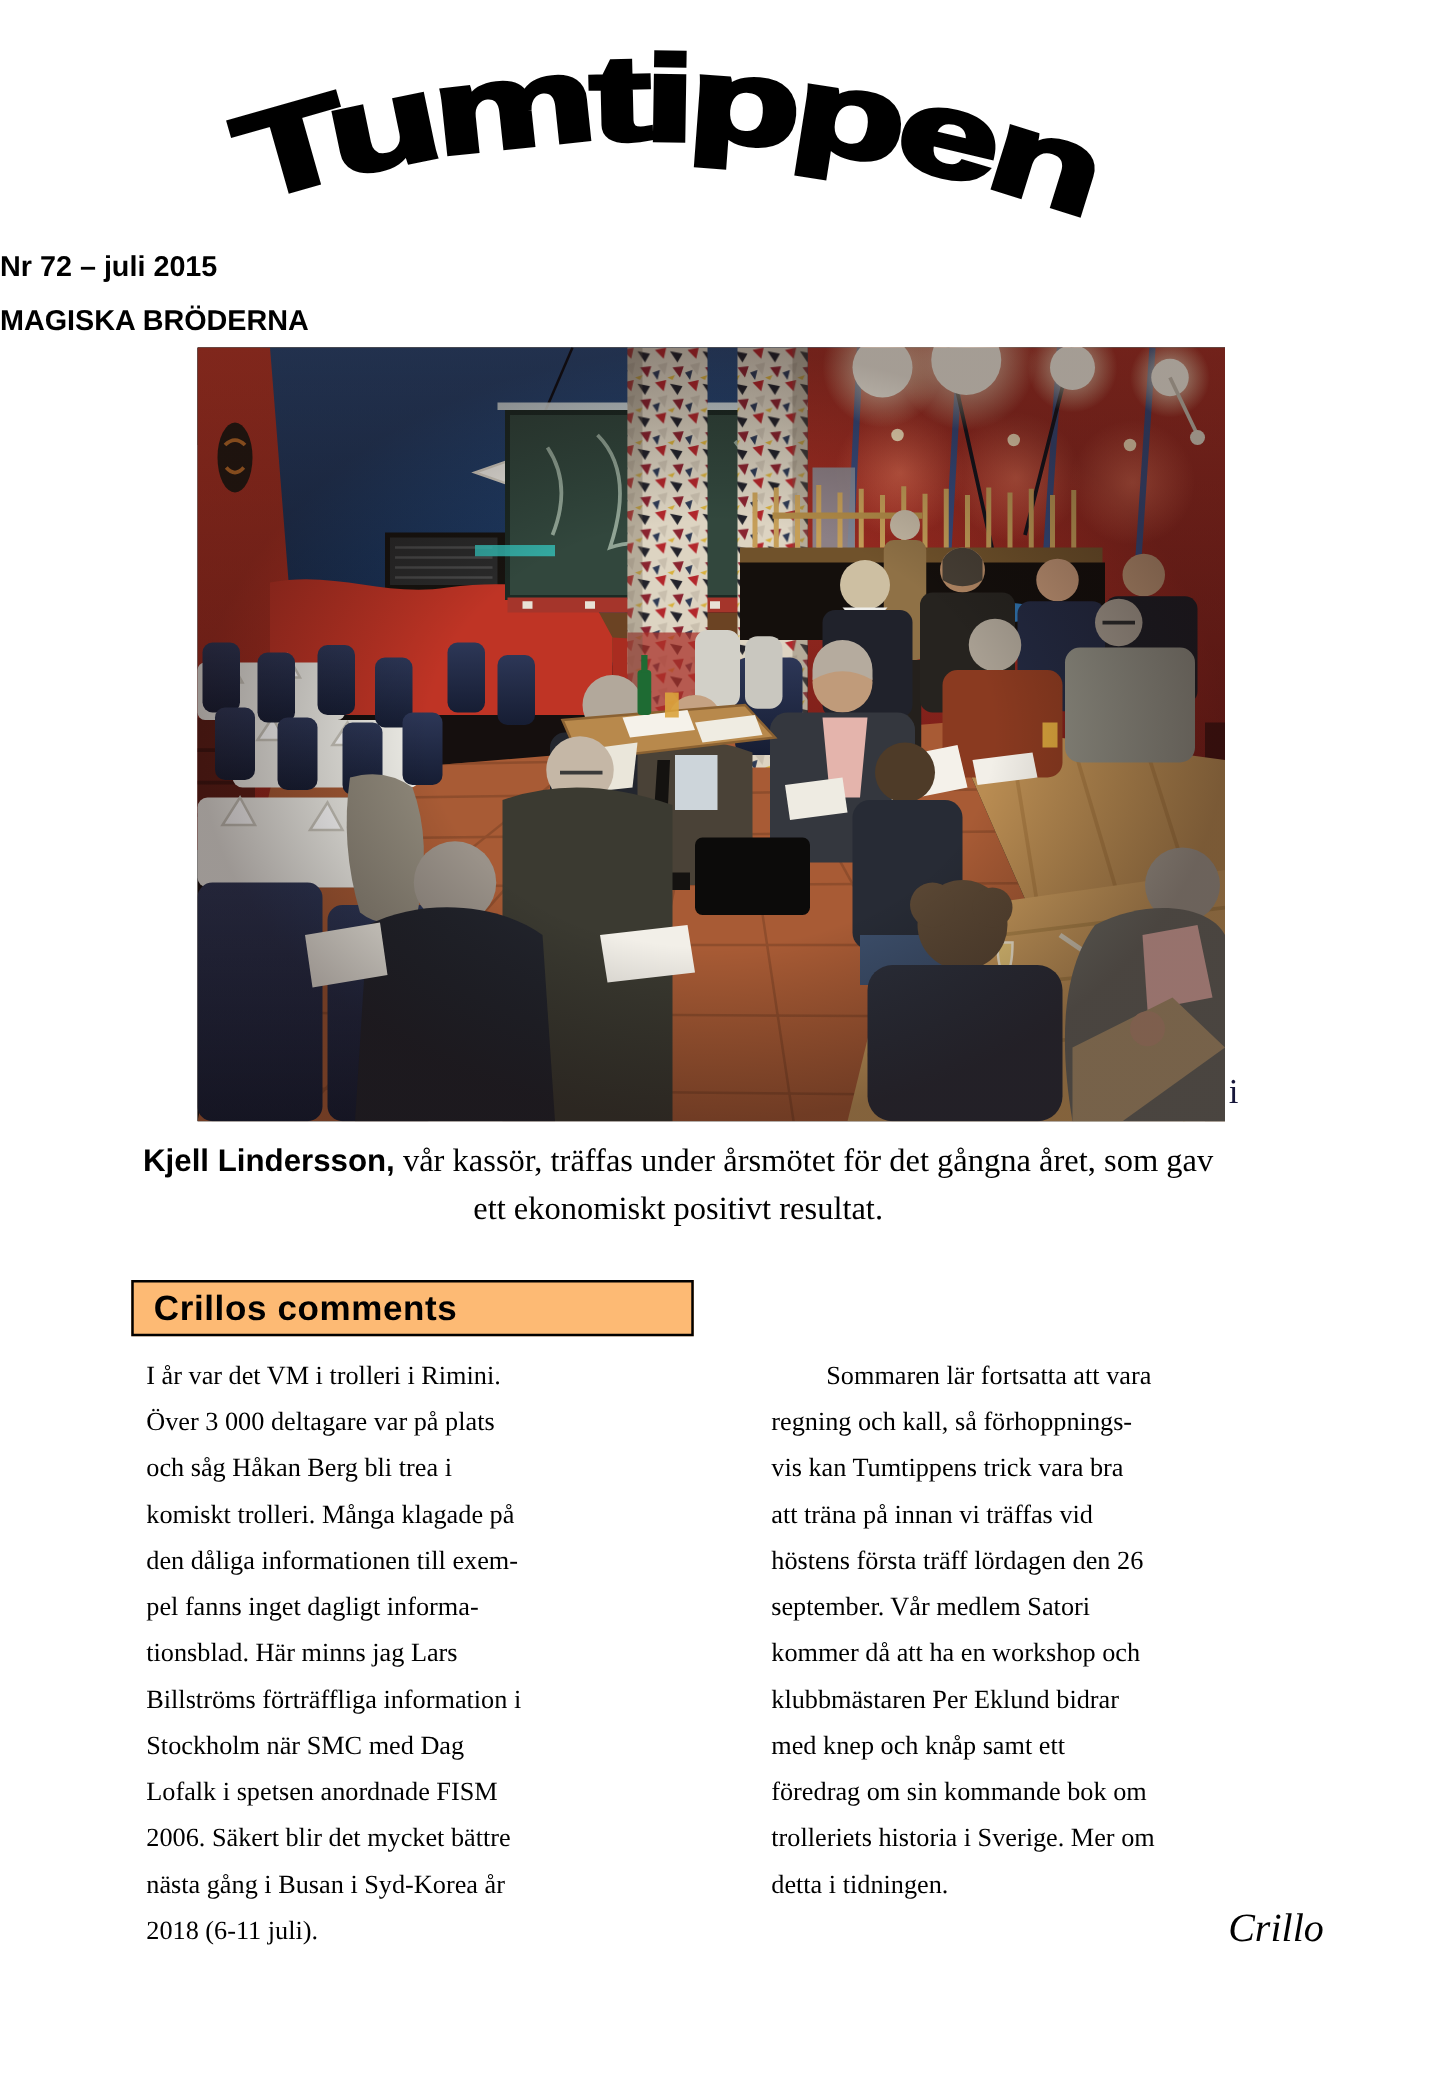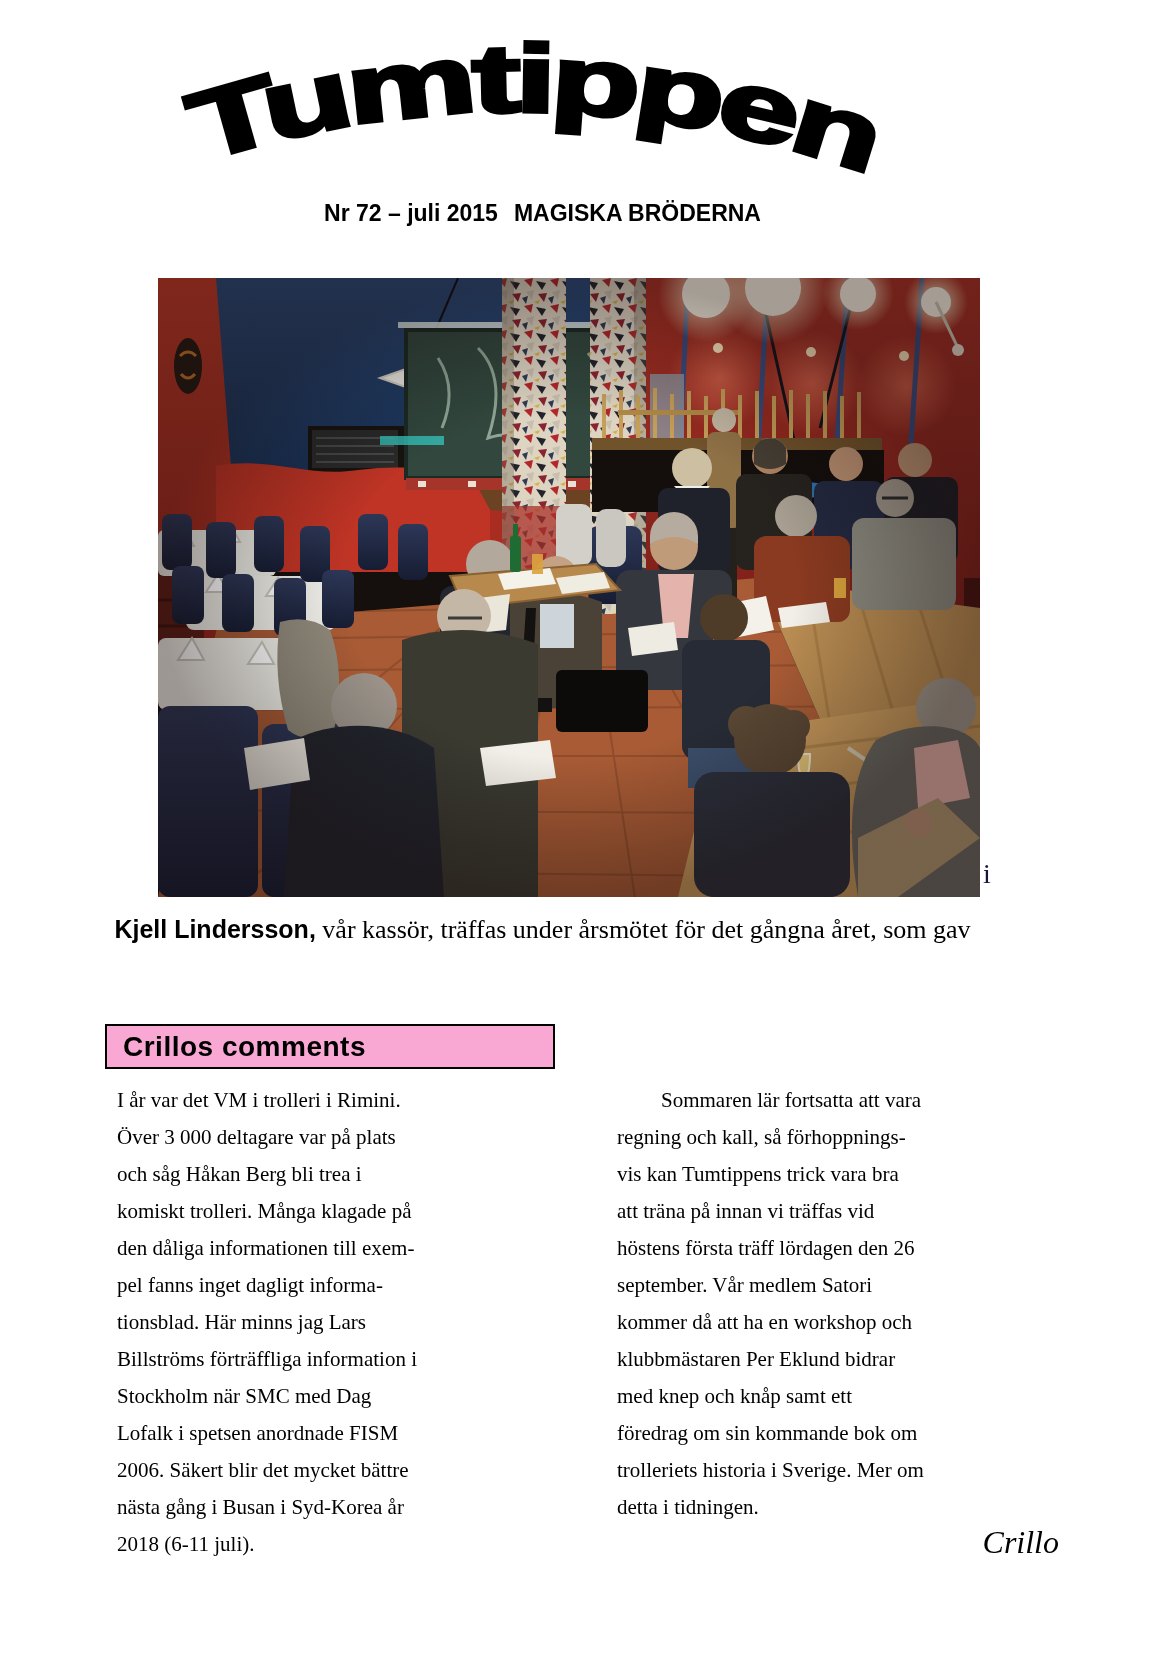--- a/index.html
+++ b/index.html
@@ -7,35 +7,36 @@
     position:relative; width:1160px; height:1670px; background:#ffffff;
     font-family:"Liberation Serif", serif; color:#000; overflow:hidden;
   }
   .logo { position:absolute; left:195px; top:46px; width:690px; height:160px; }
   .logo svg { overflow:visible; }
   .masthead {
     position:absolute; left:0; top:200px; width:1085px;
     display:flex; justify-content:center; gap:16px;
     font-family:"Liberation Sans", sans-serif; font-weight:bold; font-size:23px;
     white-space:nowrap;
+    flex-direction:column;
   }
   .photo-frame {
     position:absolute; left:158px; top:278px; width:822px; height:619px;
     background:#17110f;
   }
   .photo-frame svg { display:block; width:822px; height:619px; }
   .stray-i { position:absolute; left:983px; top:858px; font-size:28px; color:#16163a; }
   .caption {
     position:absolute; left:105px; top:910px; width:875px;
     text-align:center; font-size:26px; line-height:38px;
   }
   .cap-bold { font-family:"Liberation Sans", sans-serif; font-weight:bold; font-size:25px; }
   .heading-box {
     position:absolute; left:105px; top:1024px; width:446px; height:41px;
-    border:2px solid #000; background:#f9a8d4;
+    border:2px solid #000; background:#fdba74;
   }
   .heading-box h2 {
     margin:0; padding:3px 0 0 16px;
     font-family:"Liberation Sans", sans-serif; font-size:28px; font-weight:bold;
     line-height:36px; letter-spacing:0.5px;
   }
   .col {
     position:absolute; top:1082px; width:418px;
     font-size:21px; line-height:37px; white-space:pre-line;
   }
@@ -371,20 +372,21 @@
       </g>
 
       <rect width="822" height="619" fill="url(#vig)"></rect>
     </svg>
   </div>
 
   <div class="stray-i">i</div>
 
   <div class="caption">
     <div><span class="cap-bold">Kjell Lindersson,</span> <span>vår kassör, träffas under årsmötet för det gångna året, som gav</span></div>
+    <div>ett ekonomiskt positivt resultat.</div>
   </div>
 
   <div class="heading-box">
     <h2>Crillos comments</h2>
   </div>
 
   <div class="col col-left">I år var det VM i trolleri i Rimini.
 Över 3 000 deltagare var på plats
 och såg Håkan Berg bli trea i
 komiskt trolleri. Många klagade på

